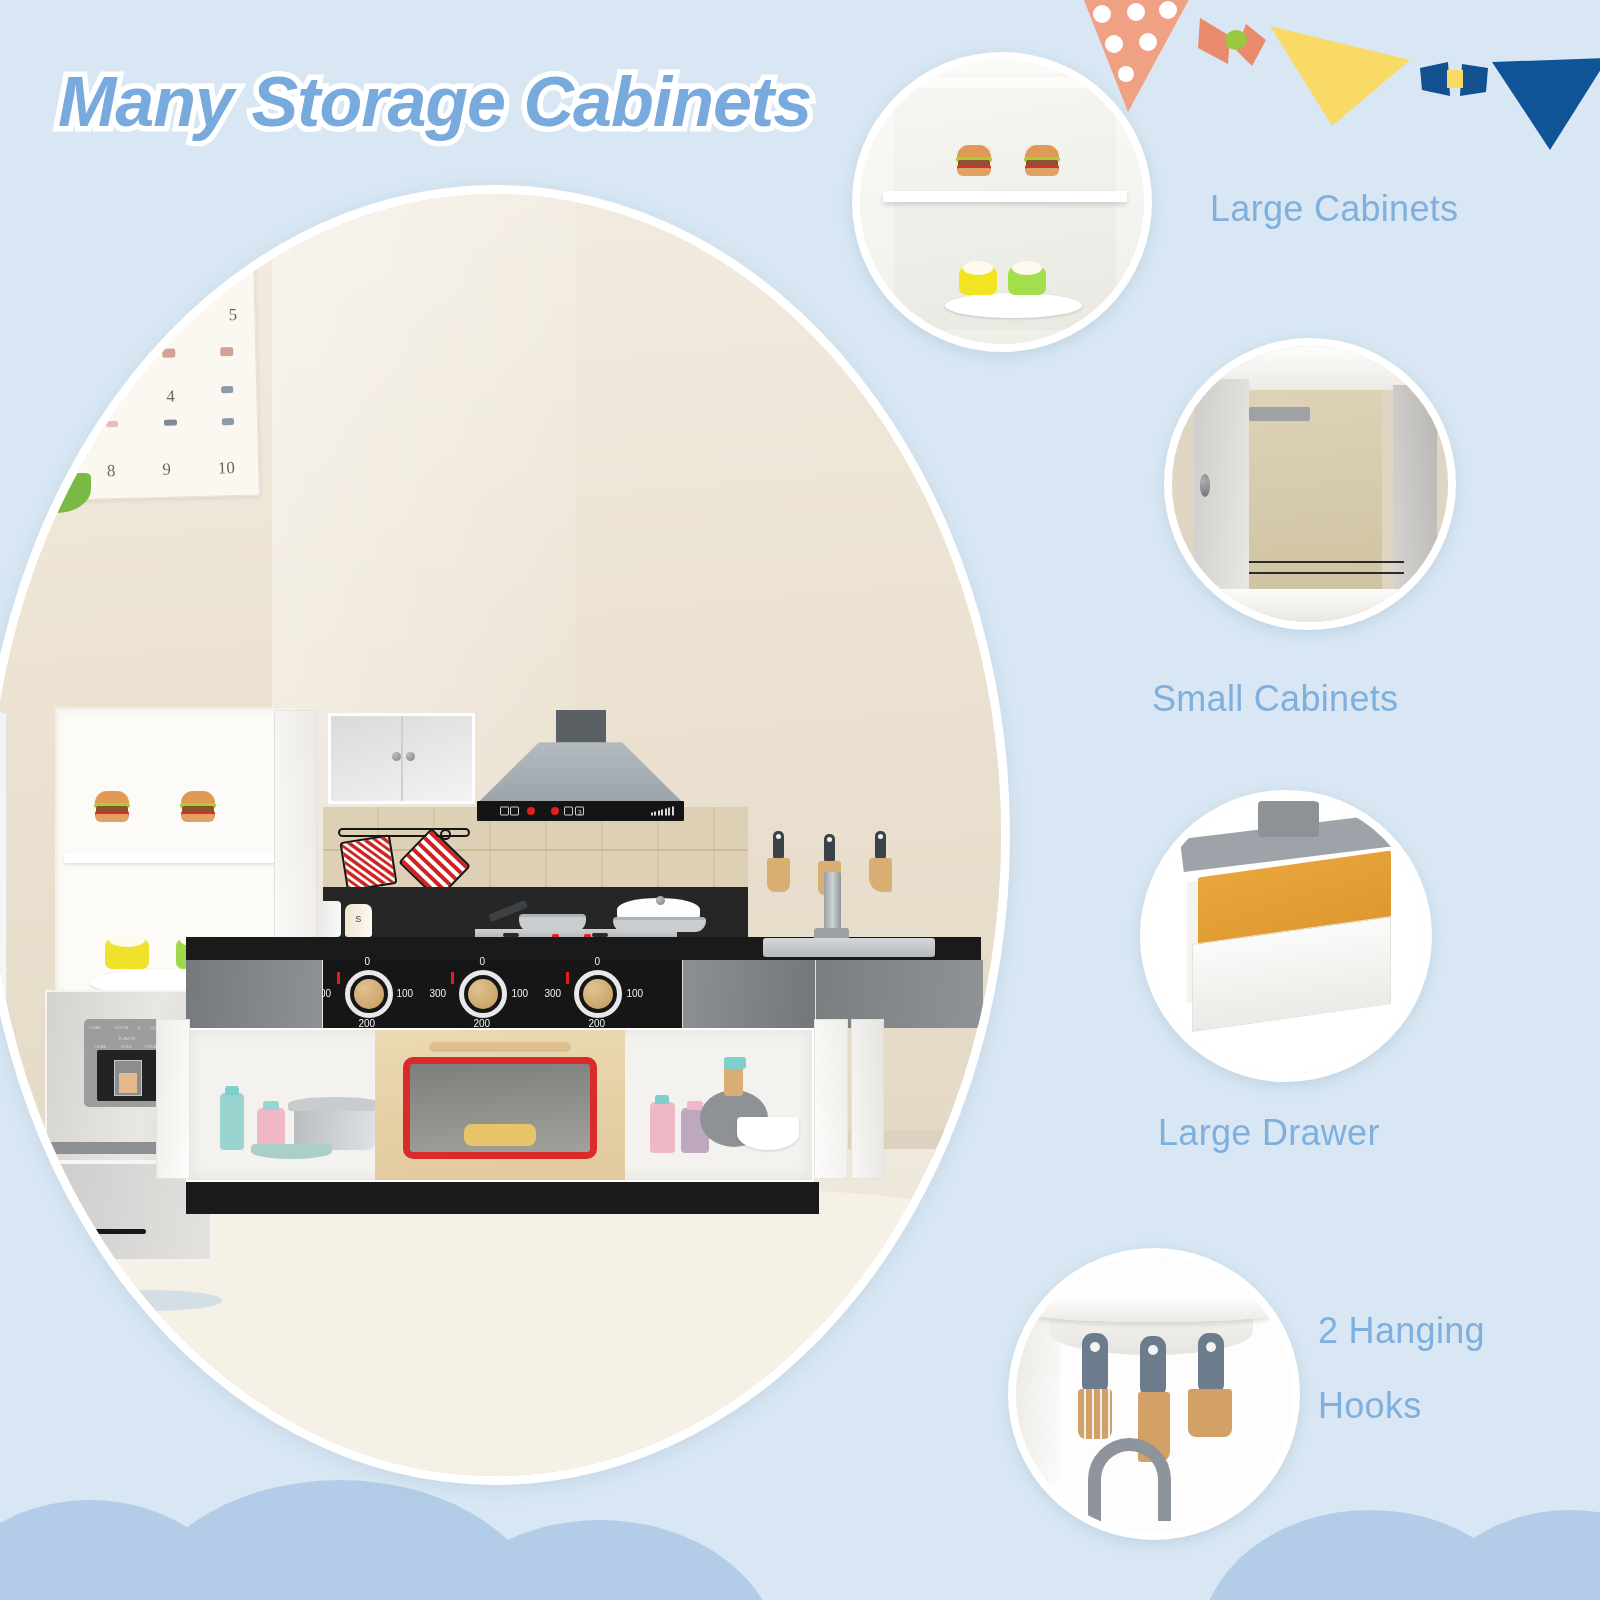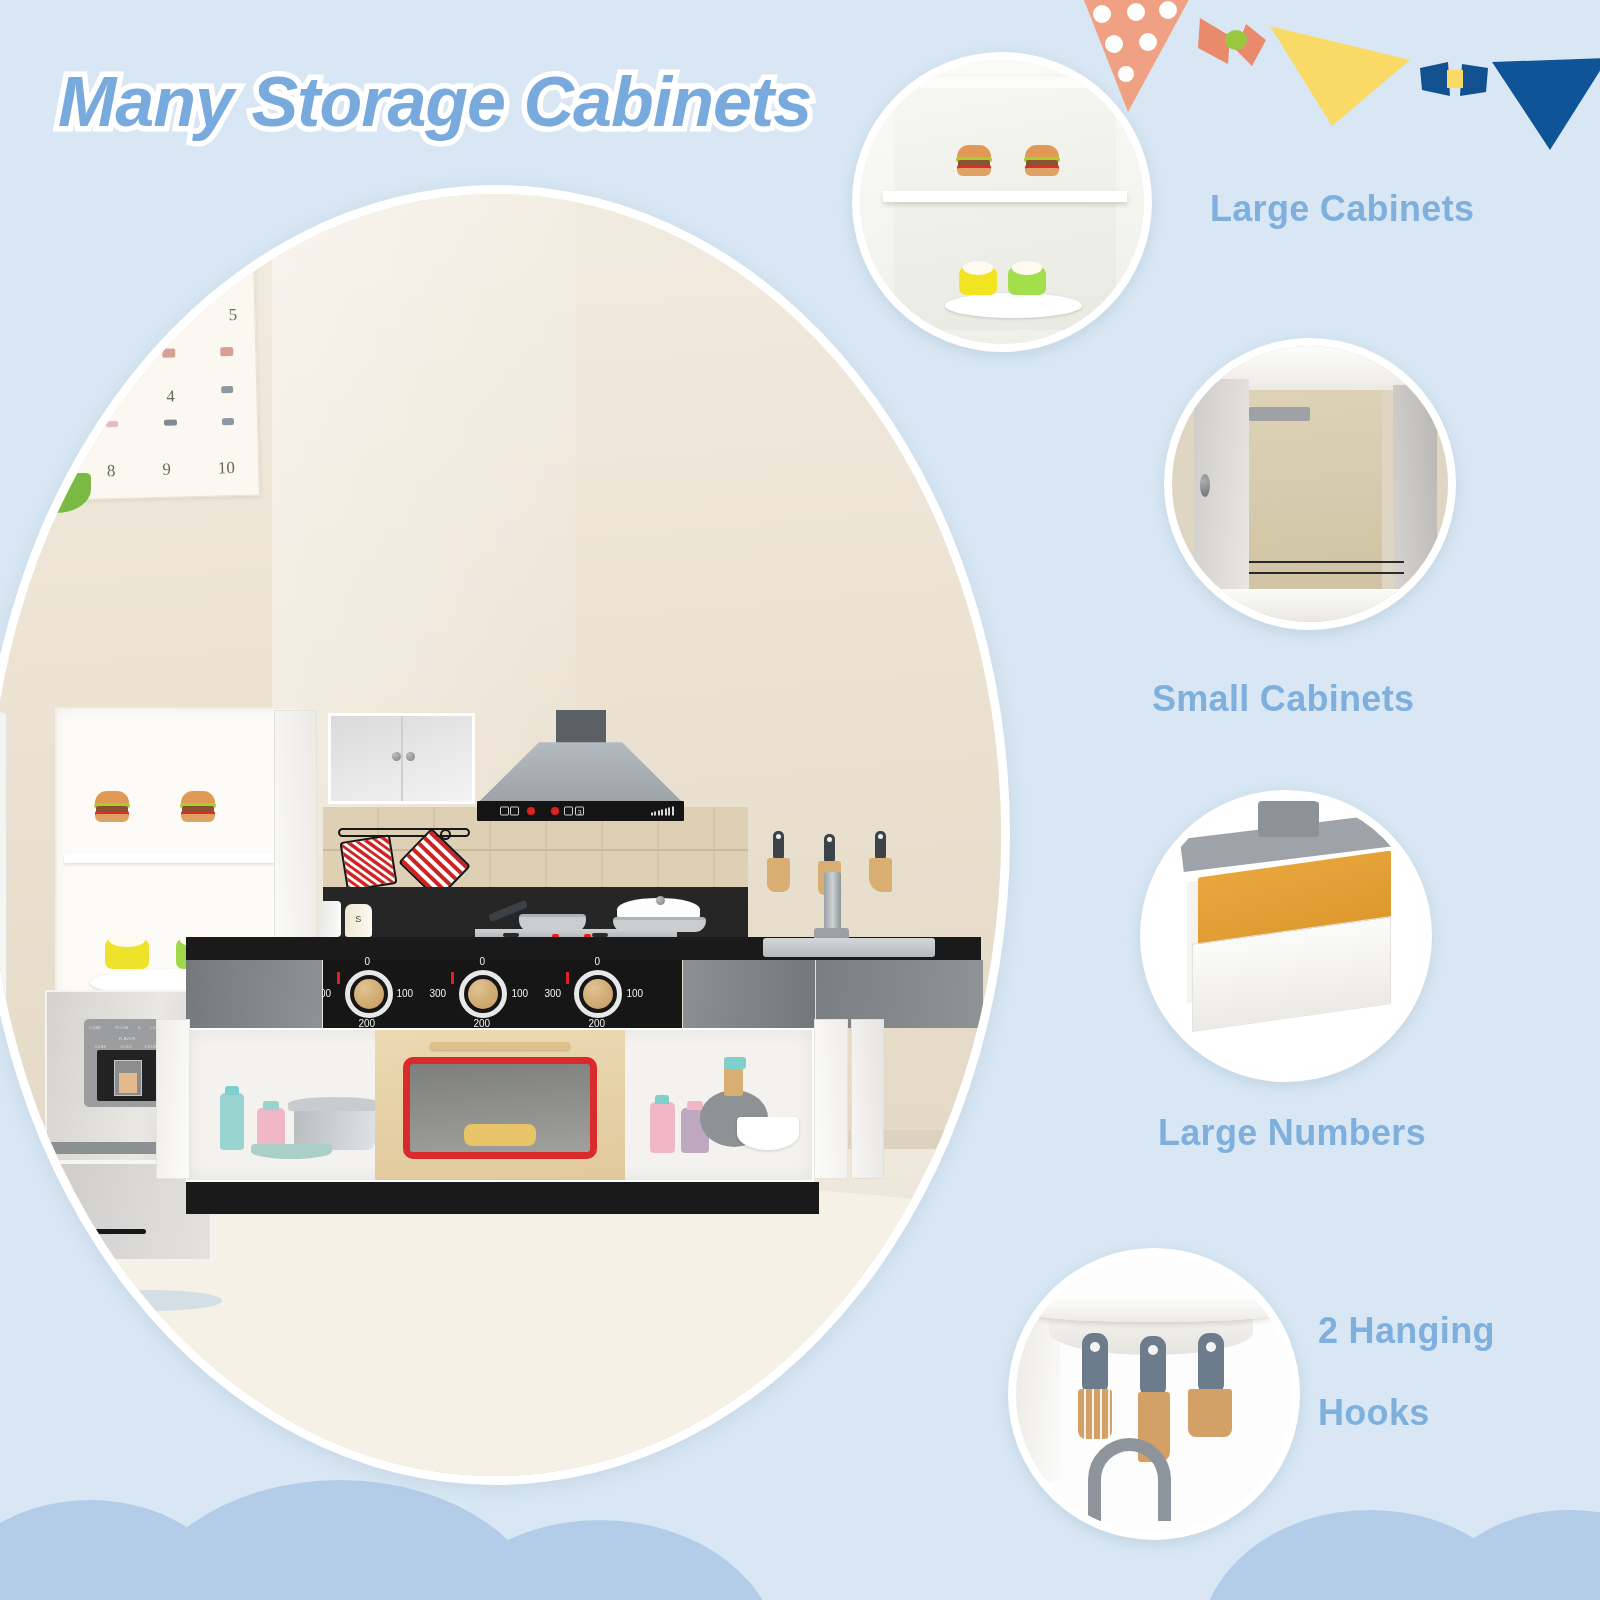--- a/index.html
+++ b/index.html
@@ -301,21 +301,21 @@
     border-radius: 50%;
     border: 8px solid #ffffff;
     overflow: hidden;
     box-shadow: 0 4px 14px rgba(110,140,170,0.22);
     background:#f2f2f0;
   }
   .cap {
     position: absolute;
     color: #7fb0dd;
     font-size: 36px;
-    font-weight: bold;
+    font-weight: normal;
     letter-spacing: .3px;
   }
 
   
   .i1-bg { position:absolute; inset:0; background:linear-gradient(170deg,#fbfbf9,#eeeee9); }
   .i1-back { position:absolute; left:12%; top:5%; width:78%; height:90%;
              background:linear-gradient(170deg,#f7f7f3,#e9e9e2); }
   .i1-shelf { position:absolute; left:8%; top:46%; width:86%; height:4%;
               background:#ffffff; box-shadow:0 3px 5px rgba(0,0,0,.14); }
   .i1-top { position:absolute; left:10%; top:6%; width:82%; height:4%; background:#fcfcfa; }
@@ -746,21 +746,21 @@
 <div class="cap lbl" style="left:1152px; top:678px;">Small Cabinets</div>
 
 <div class="inset" style="left:1140px; top:790px; width:292px; height:292px;">
   <div class="i3-bg"></div>
   <div class="i3-grey"></div>
   <div class="i3-greyknob"></div>
   <div class="i3-side"></div>
   <div class="i3-drawer-in"></div>
   <div class="i3-drawer-front"></div>
 </div>
-<div class="cap lbl" style="left:1158px; top:1112px;">Large Numbers</div>
+<div class="cap lbl" style="left:1158px; top:1112px;">Large Drawer</div>
 
 <div class="inset" style="left:1008px; top:1248px; width:292px; height:292px;">
   <div class="i4-bg"></div>
   <div class="i4-wall"></div>
   <div class="i4-apron"></div>
   <div class="i4-shelf"></div>
 
   <div style="position:absolute; left:24%; top:28%;">
     <div class="u-handle">
       <div class="u-hole"></div>
@@ -779,13 +779,13 @@
   <div style="position:absolute; left:66%; top:28%;">
     <div class="u-handle">
       <div class="u-hole"></div>
     </div>
     <div class="u-blade" style="left:-10px; top:56px; width:44px; height:48px; border-radius:3px 3px 8px 8px;"></div>
   </div>
 
   <div class="i4-hookarc"></div>
 </div>
 <div class="cap lbl" style="left:1318px; top:1310px;">2 Hanging</div>
-<div class="cap lbl" style="left:1318px; top:1385px;margin-top:7px;">Hooks</div>
+<div class="cap lbl" style="left:1318px; top:1385px;">Hooks</div>
 
 </body></html>

